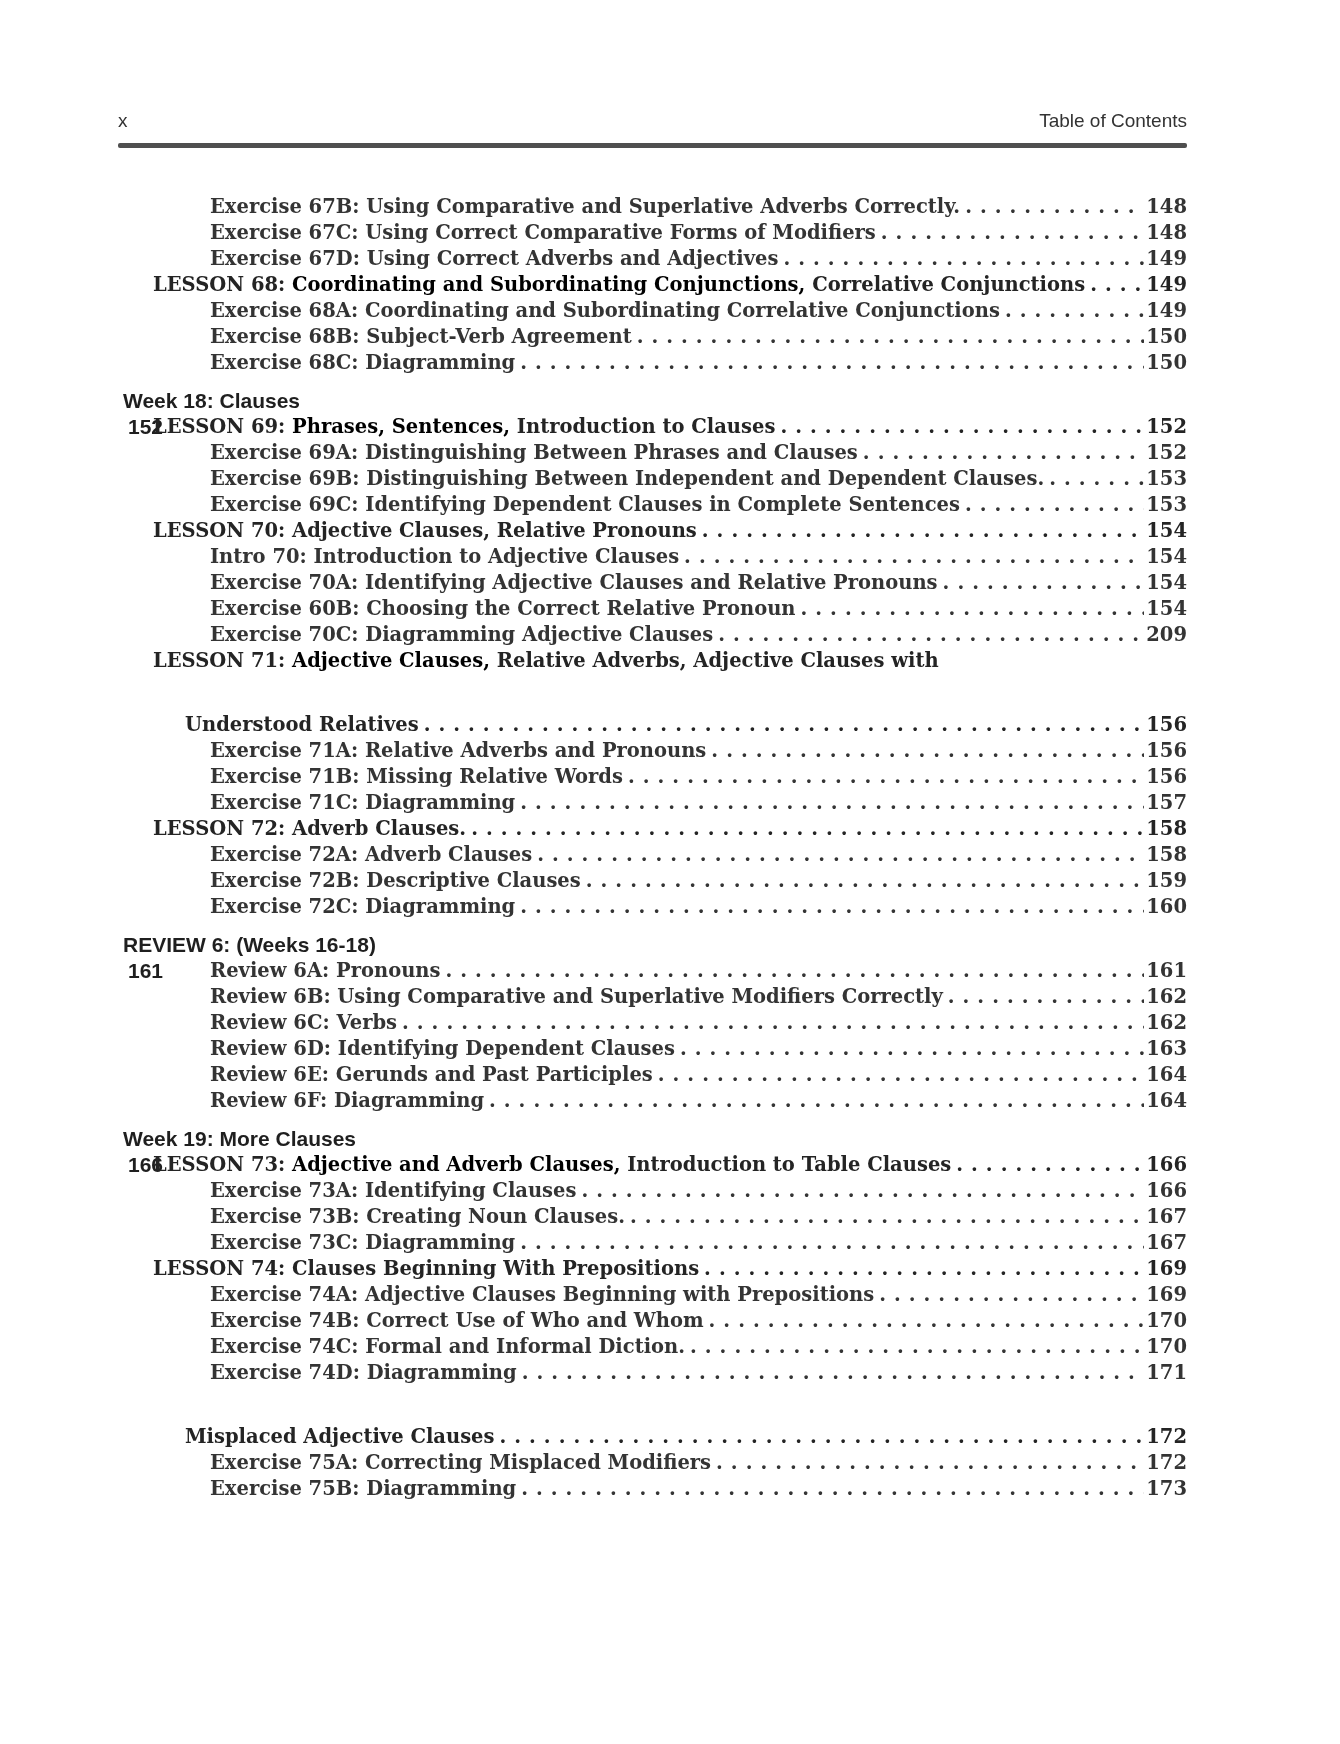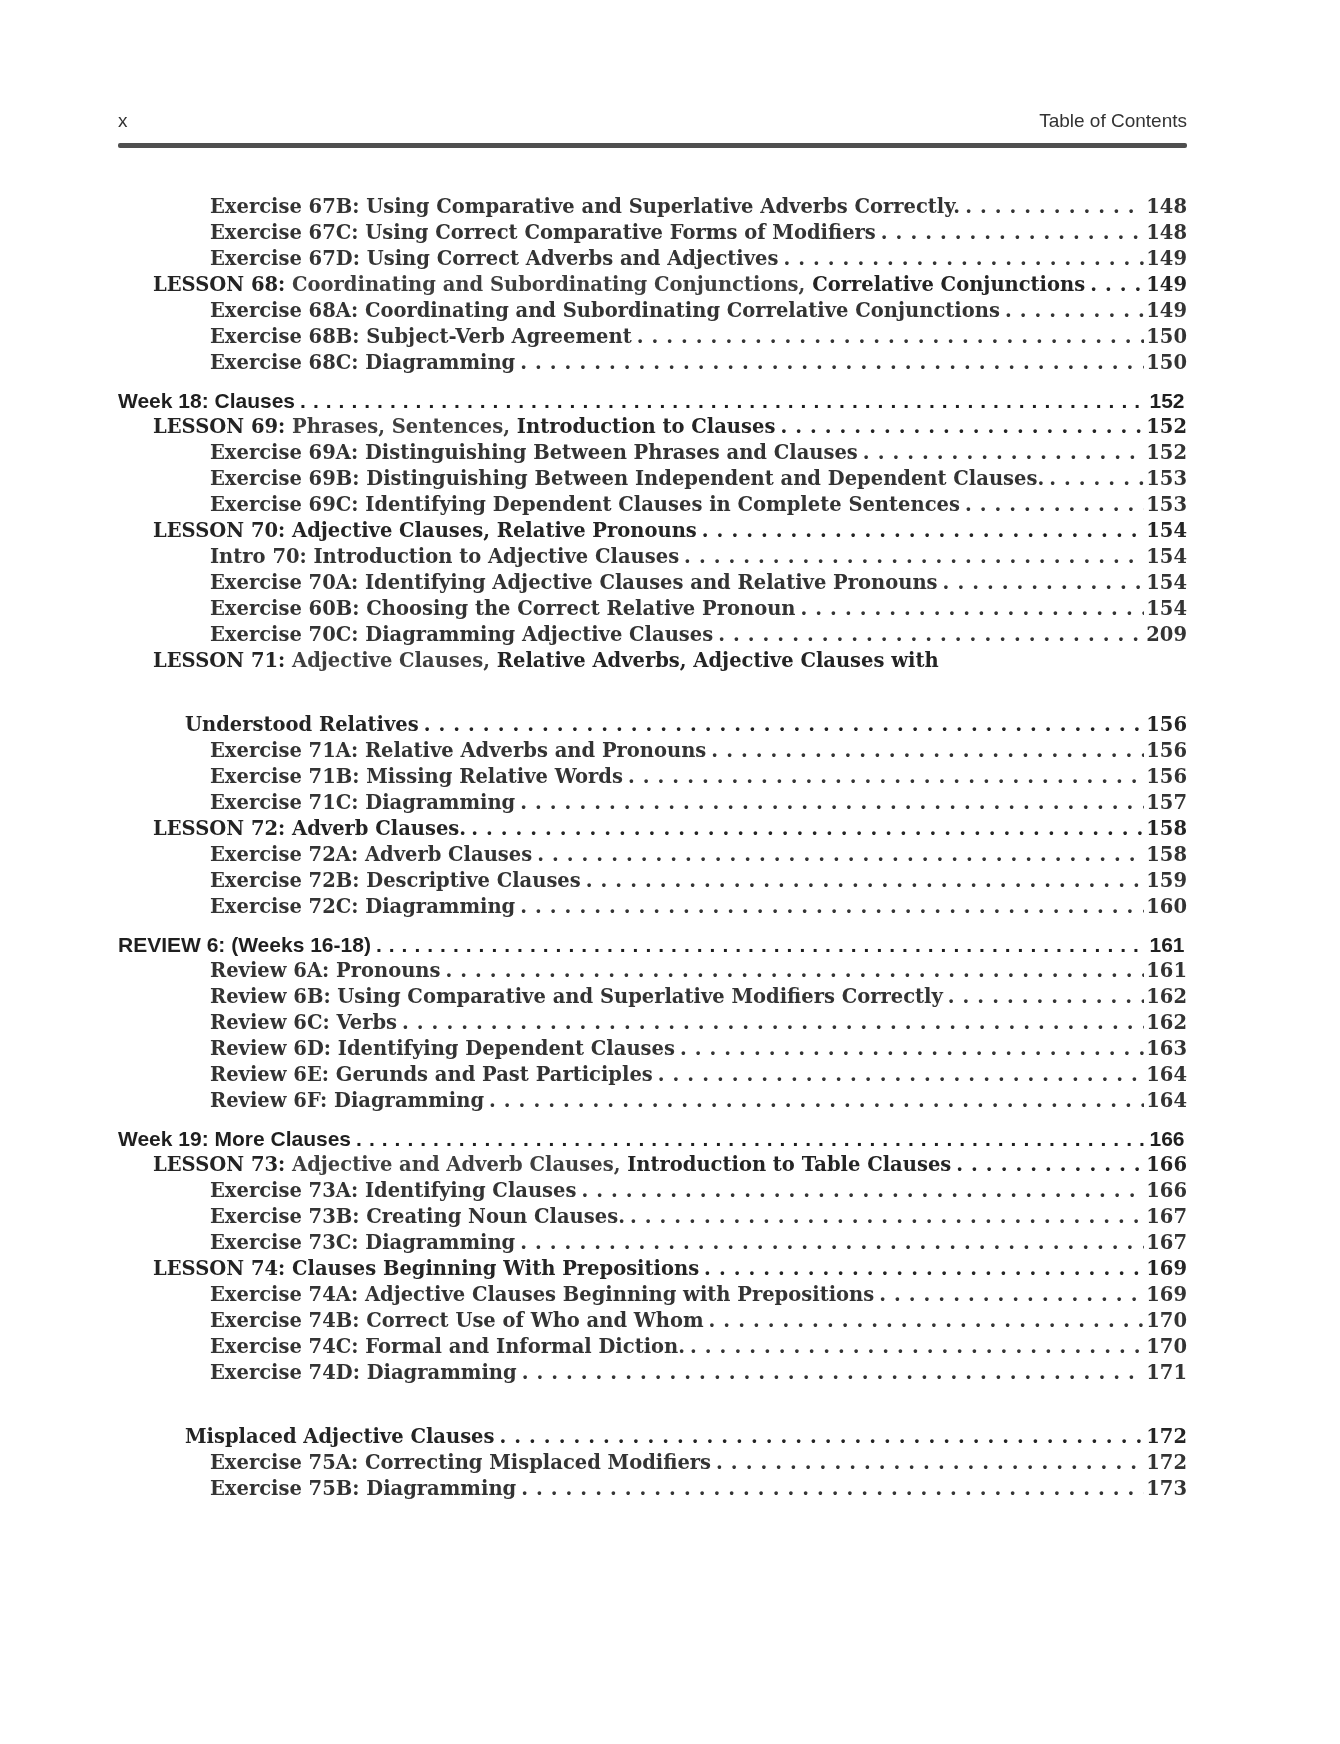--- a/index.html
+++ b/index.html
@@ -44,51 +44,52 @@
     height: 26px;
     white-space: nowrap;
   }
   .row.gap { margin-top: 12px; }
   .row.week, .row.review {
     font-family: "Liberation Sans", sans-serif;
     font-weight: bold;
     font-size: 21px;
     color: #1f1f1f;
     padding-left: 0;
+    flex-direction: column;
   }
   .row.lesson {
     font-weight: bold;
     padding-left: 35px;
     color: #242424;
   }
   .row.lesson-cont {
     font-weight: bold;
     padding-left: 67px;
     color: #242424;
     margin-top: 38px;
   }
   .row.exercise {
     font-weight: bold;
     padding-left: 92px;
     color: #343434;
   }
-  .seg-muted { color: #404040; }
+  .seg-muted { color: #000000; }
   .leader {
     flex: 1 1 auto;
     min-width: 0;
     overflow: hidden;
     letter-spacing: 8px;
     margin-left: 5px;
     margin-right: 2px;
   }
   .row.week .leader, .row.review .leader { letter-spacing: 7px; margin-right: 0; }
   .page-num {
     flex: 0 0 auto;
     min-width: 40px;
-    text-align: center;
+    text-align: right;
   }
 </style>
 </head>
 <body>
 
 <div class="page">
   <div class="running-header">
     <span>x</span>
     <span>Table of Contents</span>
   </div>

